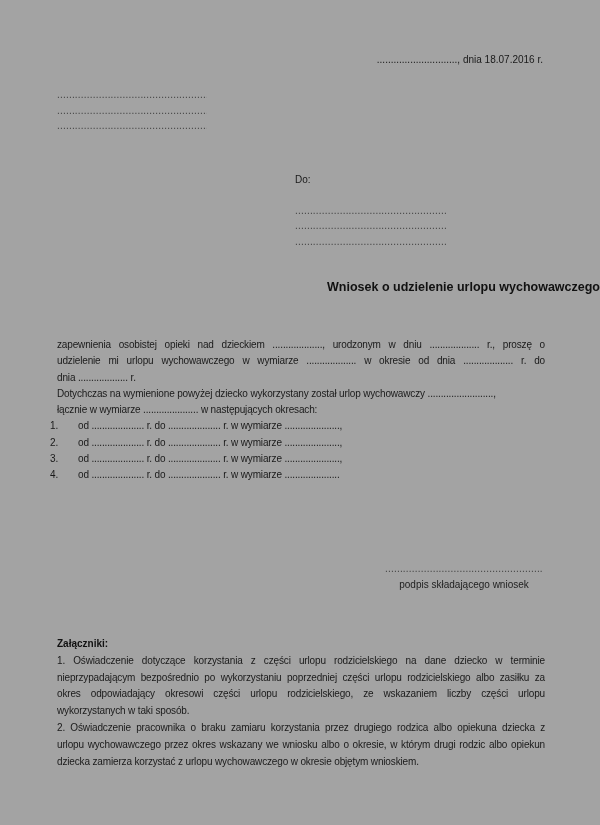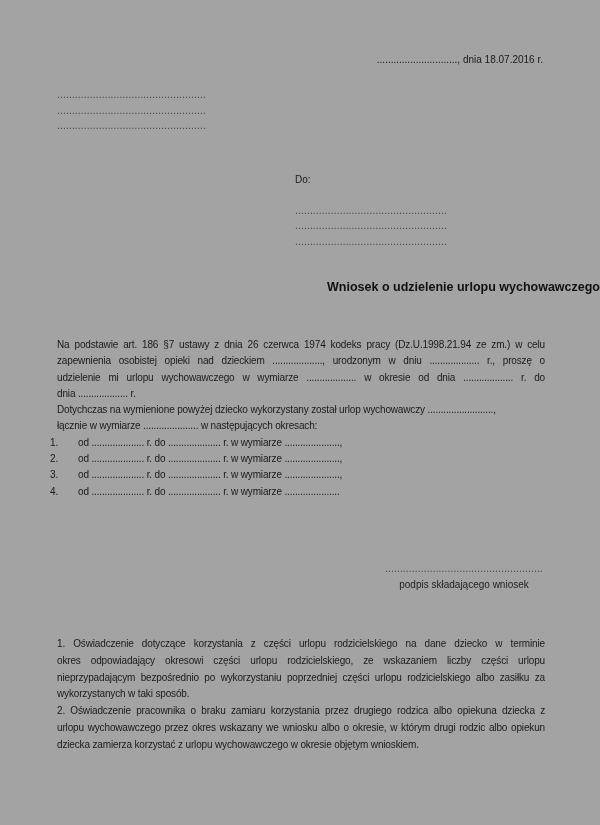--- a/index.html
+++ b/index.html
@@ -125,21 +125,20 @@
   <div class="recipient">
     <div class="rec-label">Do:</div>
     <div class="dotline">......................................................</div>
     <div class="dotline">......................................................</div>
     <div class="dotline">......................................................</div>
   </div>
 
   <h1 class="title">Wniosek o udzielenie urlopu wychowawczego</h1>
 
   <div class="main">
-    <div class="line just">Na podstawie art. 186 §7 ustawy z dnia 26 czerwca 1974 kodeks pracy (Dz.U.1998.21.94 ze zm.) w celu</div>
     <div class="line just">zapewnienia osobistej opieki nad dzieckiem ..................., urodzonym w dniu ................... r., proszę o</div>
     <div class="line just">udzielenie mi urlopu wychowawczego w wymiarze ................... w okresie od dnia ................... r. do</div>
     <div class="line">dnia ................... r.</div>
     <div class="line">Dotychczas na wymienione powyżej dziecko wykorzystany został urlop wychowawczy .........................,</div>
     <div class="line">łącznie w wymiarze ..................... w następujących okresach:</div>
 
     <div class="periods">
       <div class="period">
         <span class="pnum">1.</span>
         <span class="ptext">od .................... r. do .................... r. w wymiarze .....................,</span>
@@ -158,22 +157,23 @@
       </div>
     </div>
   </div>
 
   <div class="signature">
     <div class="dotline">........................................................</div>
     <div class="sig-label">podpis składającego wniosek</div>
   </div>
 
   <div class="attachments">
+    <div class="att-header">Załączniki:</div>
     <div class="line just">1. Oświadczenie dotyczące korzystania z części urlopu rodzicielskiego na dane dziecko w terminie</div>
+    <div class="line just">nieprzypadającym bezpośrednio po wykorzystaniu poprzedniej części urlopu rodzicielskiego albo zasiłku za</div>
     <div class="line just">okres odpowiadający okresowi części urlopu rodzicielskiego, ze wskazaniem liczby części urlopu</div>
-    <div class="line just">nieprzypadającym bezpośrednio po wykorzystaniu poprzedniej części urlopu rodzicielskiego albo zasiłku za</div>
     <div class="line">wykorzystanych w taki sposób.</div>
     <div class="line just">2. Oświadczenie pracownika o braku zamiaru korzystania przez drugiego rodzica albo opiekuna dziecka z</div>
     <div class="line just">urlopu wychowawczego przez okres wskazany we wniosku albo o okresie, w którym drugi rodzic albo opiekun</div>
     <div class="line">dziecka zamierza korzystać z urlopu wychowawczego w okresie objętym wnioskiem.</div>
   </div>
 
 </div>
 
 </body></html>

